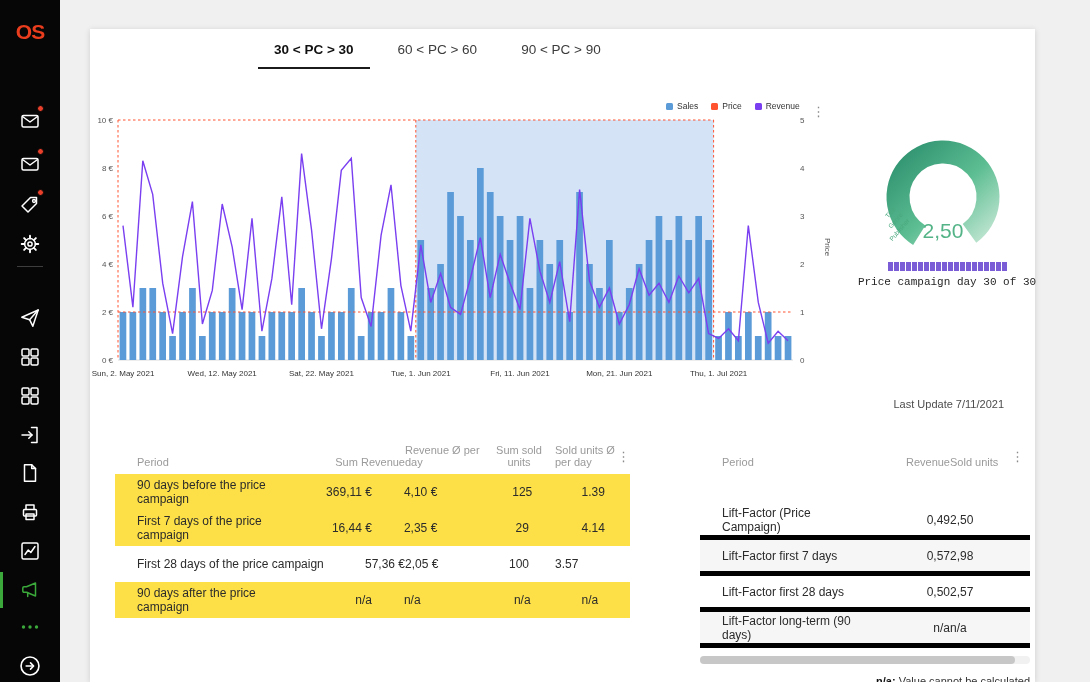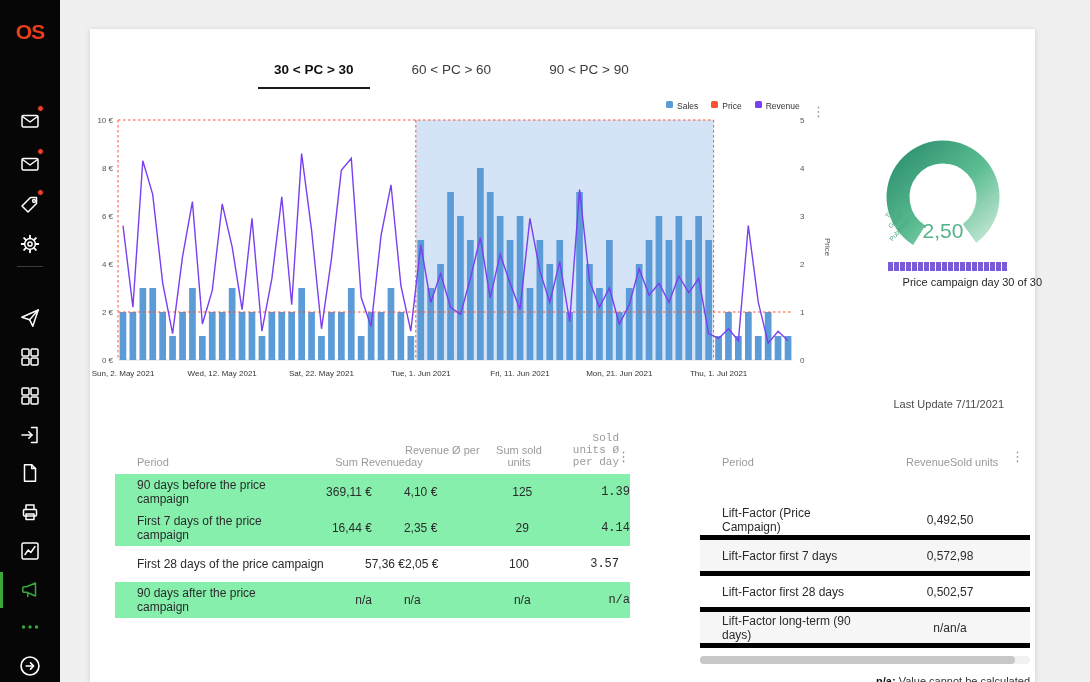--- a/index.html
+++ b/index.html
@@ -14,59 +14,59 @@
   .slot.active::before { content:""; position:absolute; left:0; top:0; width:3px; height:36px; background:#3aa83a; }
   .dot { position:absolute; top:2px; right:16px; width:7px; height:7px; border-radius:50%; background:#e8402a; border:1.5px solid #060606; }
   .logo-txt { font-weight:bold; font-size:21px; letter-spacing:-1px; color:#e93d1e; }
   .side-divider { position:absolute; left:17px; width:26px; height:1px; background:#3d3d3d; }
 
   
   .stage { position:absolute; left:60px; top:0; width:1030px; height:682px; background:#f0f0f0; }
   .card { position:absolute; left:30px; top:29px; width:945px; height:653px; background:#fff; box-shadow:0 1px 6px rgba(0,0,0,.14); }
 
   
-  .tabs { position:absolute; left:168px; top:24px; display:flex; gap:26px; }
+  .tabs { position:absolute; left:168px; top:4px; display:flex; gap:12px; }
   .tab { background:none; border:none; border-bottom:2.5px solid transparent; padding:9px 16px 10px; font-size:13.5px; color:#3c3c3c; cursor:pointer; font-family:inherit; }
   .tab.active { font-weight:bold; color:#101010; border-bottom-color:#1b1b1b; }
 
   
   .legend { position:absolute; left:576px; top:72px; display:flex; align-items:center; gap:13px; }
-  .lg-item { display:flex; align-items:flex-start; gap:4px; background:none; border:none; cursor:pointer; font-family:inherit; }
+  .lg-item { display:flex; align-items:center; gap:4px; background:none; border:none; cursor:pointer; font-family:inherit; }
   .lg-sq { width:7px; height:7px; border-radius:1.5px; }
   .lg-lb { font-size:8.5px; color:#333; }
   .more-btn { position:absolute; background:none; border:none; color:#8a8a8a; font-size:13px; line-height:13px; cursor:pointer; }
 
   #combo-chart { position:absolute; left:2px; top:81px; }
   #combo-chart .ax { font-size:8px; fill:#555; }
   #combo-chart .axx { font-size:8px; fill:#333; }
 
   
   #gauge-svg { position:absolute; left:778px; top:110px; }
   .gauge-cats { position:absolute; left:770px; top:190px; width:50px; transform:rotate(-50deg); text-align:right; font-size:6.5px; line-height:9px; color:#4aa87e; }
   .gauge-value { position:absolute; left:818px; top:190px; width:70px; text-align:center; font-size:21px; color:#54b488; }
   .progress { position:absolute; left:798px; top:233px; display:flex; gap:1px; }
   .pseg { width:5px; height:9px; background:#7a5cd6; }
-  .progress-label { position:absolute; left:762px; top:247px; width:190px; text-align:right; font-size:11px; color:#262626; }
+  .progress-label { position:absolute; left:762px; top:247px; width:190px; text-align:center; font-size:11px; color:#262626;font-family:Liberation Mono, monospace; }
   .last-update { position:absolute; left:766px; top:369px; width:148px; text-align:right; font-size:11px; color:#4c4c4c; }
 
   
   .tbl { position:absolute; top:411px; }
   .tbl-left { left:25px; width:515px; }
   .tbl-right { left:610px; width:330px; }
   .thead { display:flex; align-items:flex-end; height:34px; padding-bottom:6px; color:#9a9a9a; font-size:11px; line-height:12px; }
   .trow { display:flex; align-items:center; height:36px; font-size:12px; color:#2b2b2b; }
-  .tbl-left .trow.alt { background:#86efac;gap:32px; }
+  .tbl-left .trow.alt { background:#fde047;gap:32px; }
   .tbl-right .trow { border-bottom:5px solid #000000; }
   .tbl-right .trow.alt { background:#f6f6f6; }
   .tbl-right .rows { margin-top:30px; }
   .lc0 { width:218px; padding-left:22px; }
   .lc1 { width:72px; text-align:right; }
   .lc2 { width:78px; text-align:left; }
   .lc3 { width:72px; text-align:center; }
-  .lc4 { width:64px; text-align:right;font-family:Liberation Mono, monospace; }
+  .lc4 { width:64px; text-align:left; }
   .rc0 { width:170px; padding-left:22px; }
   .rc1 { width:80px; text-align:right; }
   .rc2 { width:68px; text-align:left; }
 
   .hscroll { position:absolute; left:610px; top:627px; width:330px; height:8px; background:#f1f1f1; border-radius:4px; }
   .hthumb { width:315px; height:8px; background:#c7c7c7; border-radius:4px; cursor:pointer; }
 
   .footnote { position:absolute; left:700px; top:638px; width:240px; text-align:right; font-size:11px; color:#333;margin-top:8px; }
   .footnote b { color:#101010; }
 </style>

